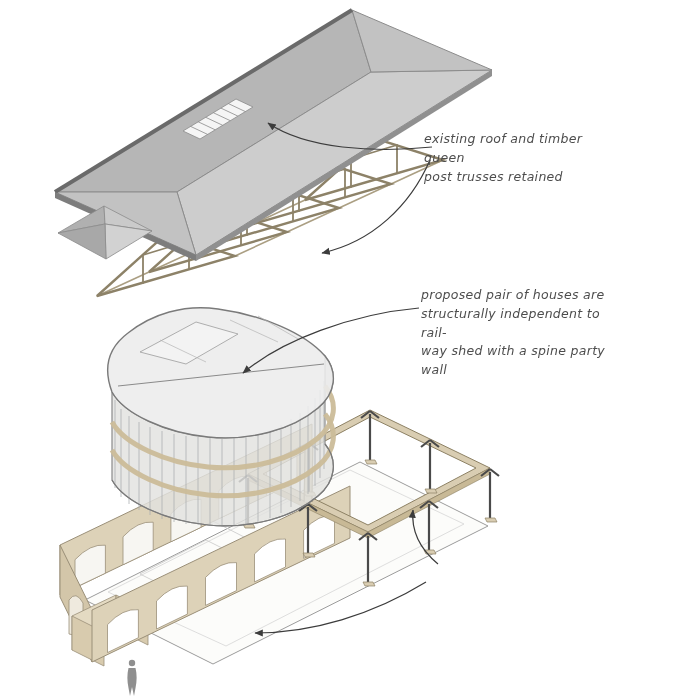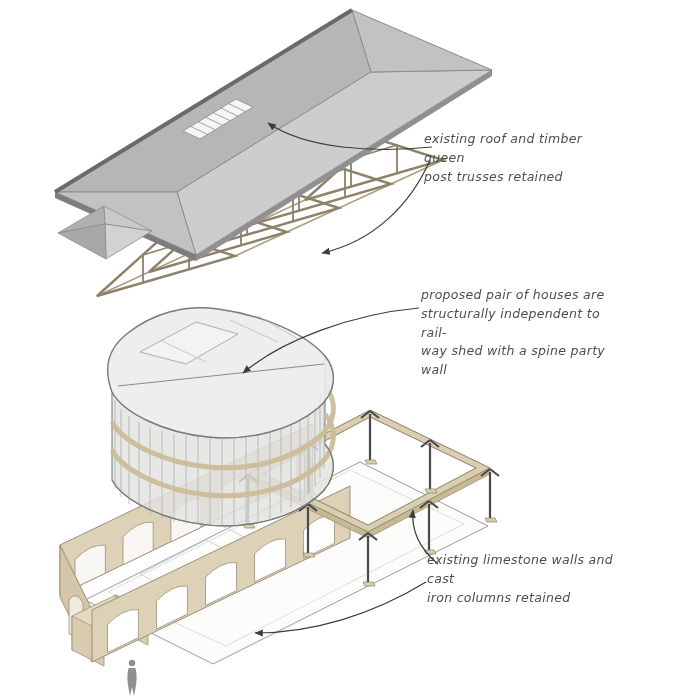--- a/index.html
+++ b/index.html
@@ -204,15 +204,13 @@
     <path d="M 438,564 C 420,549 411,531 413,510" marker-end="url(#arrow)"></path>
     <path d="M 426,582 C 372,615 312,633 255,633" marker-end="url(#arrow)"></path>
   </g>
 </svg>
 
   <div class="note n1">existing roof and timber queen
 post trusses retained</div>
   <div class="note n2">proposed pair of houses are
 structurally independent to rail-
 way shed with a spine party wall</div>
-  <div class="note n3">existing limestone walls and cast
-iron columns retained</div>
 </div>
 
 </body></html>

